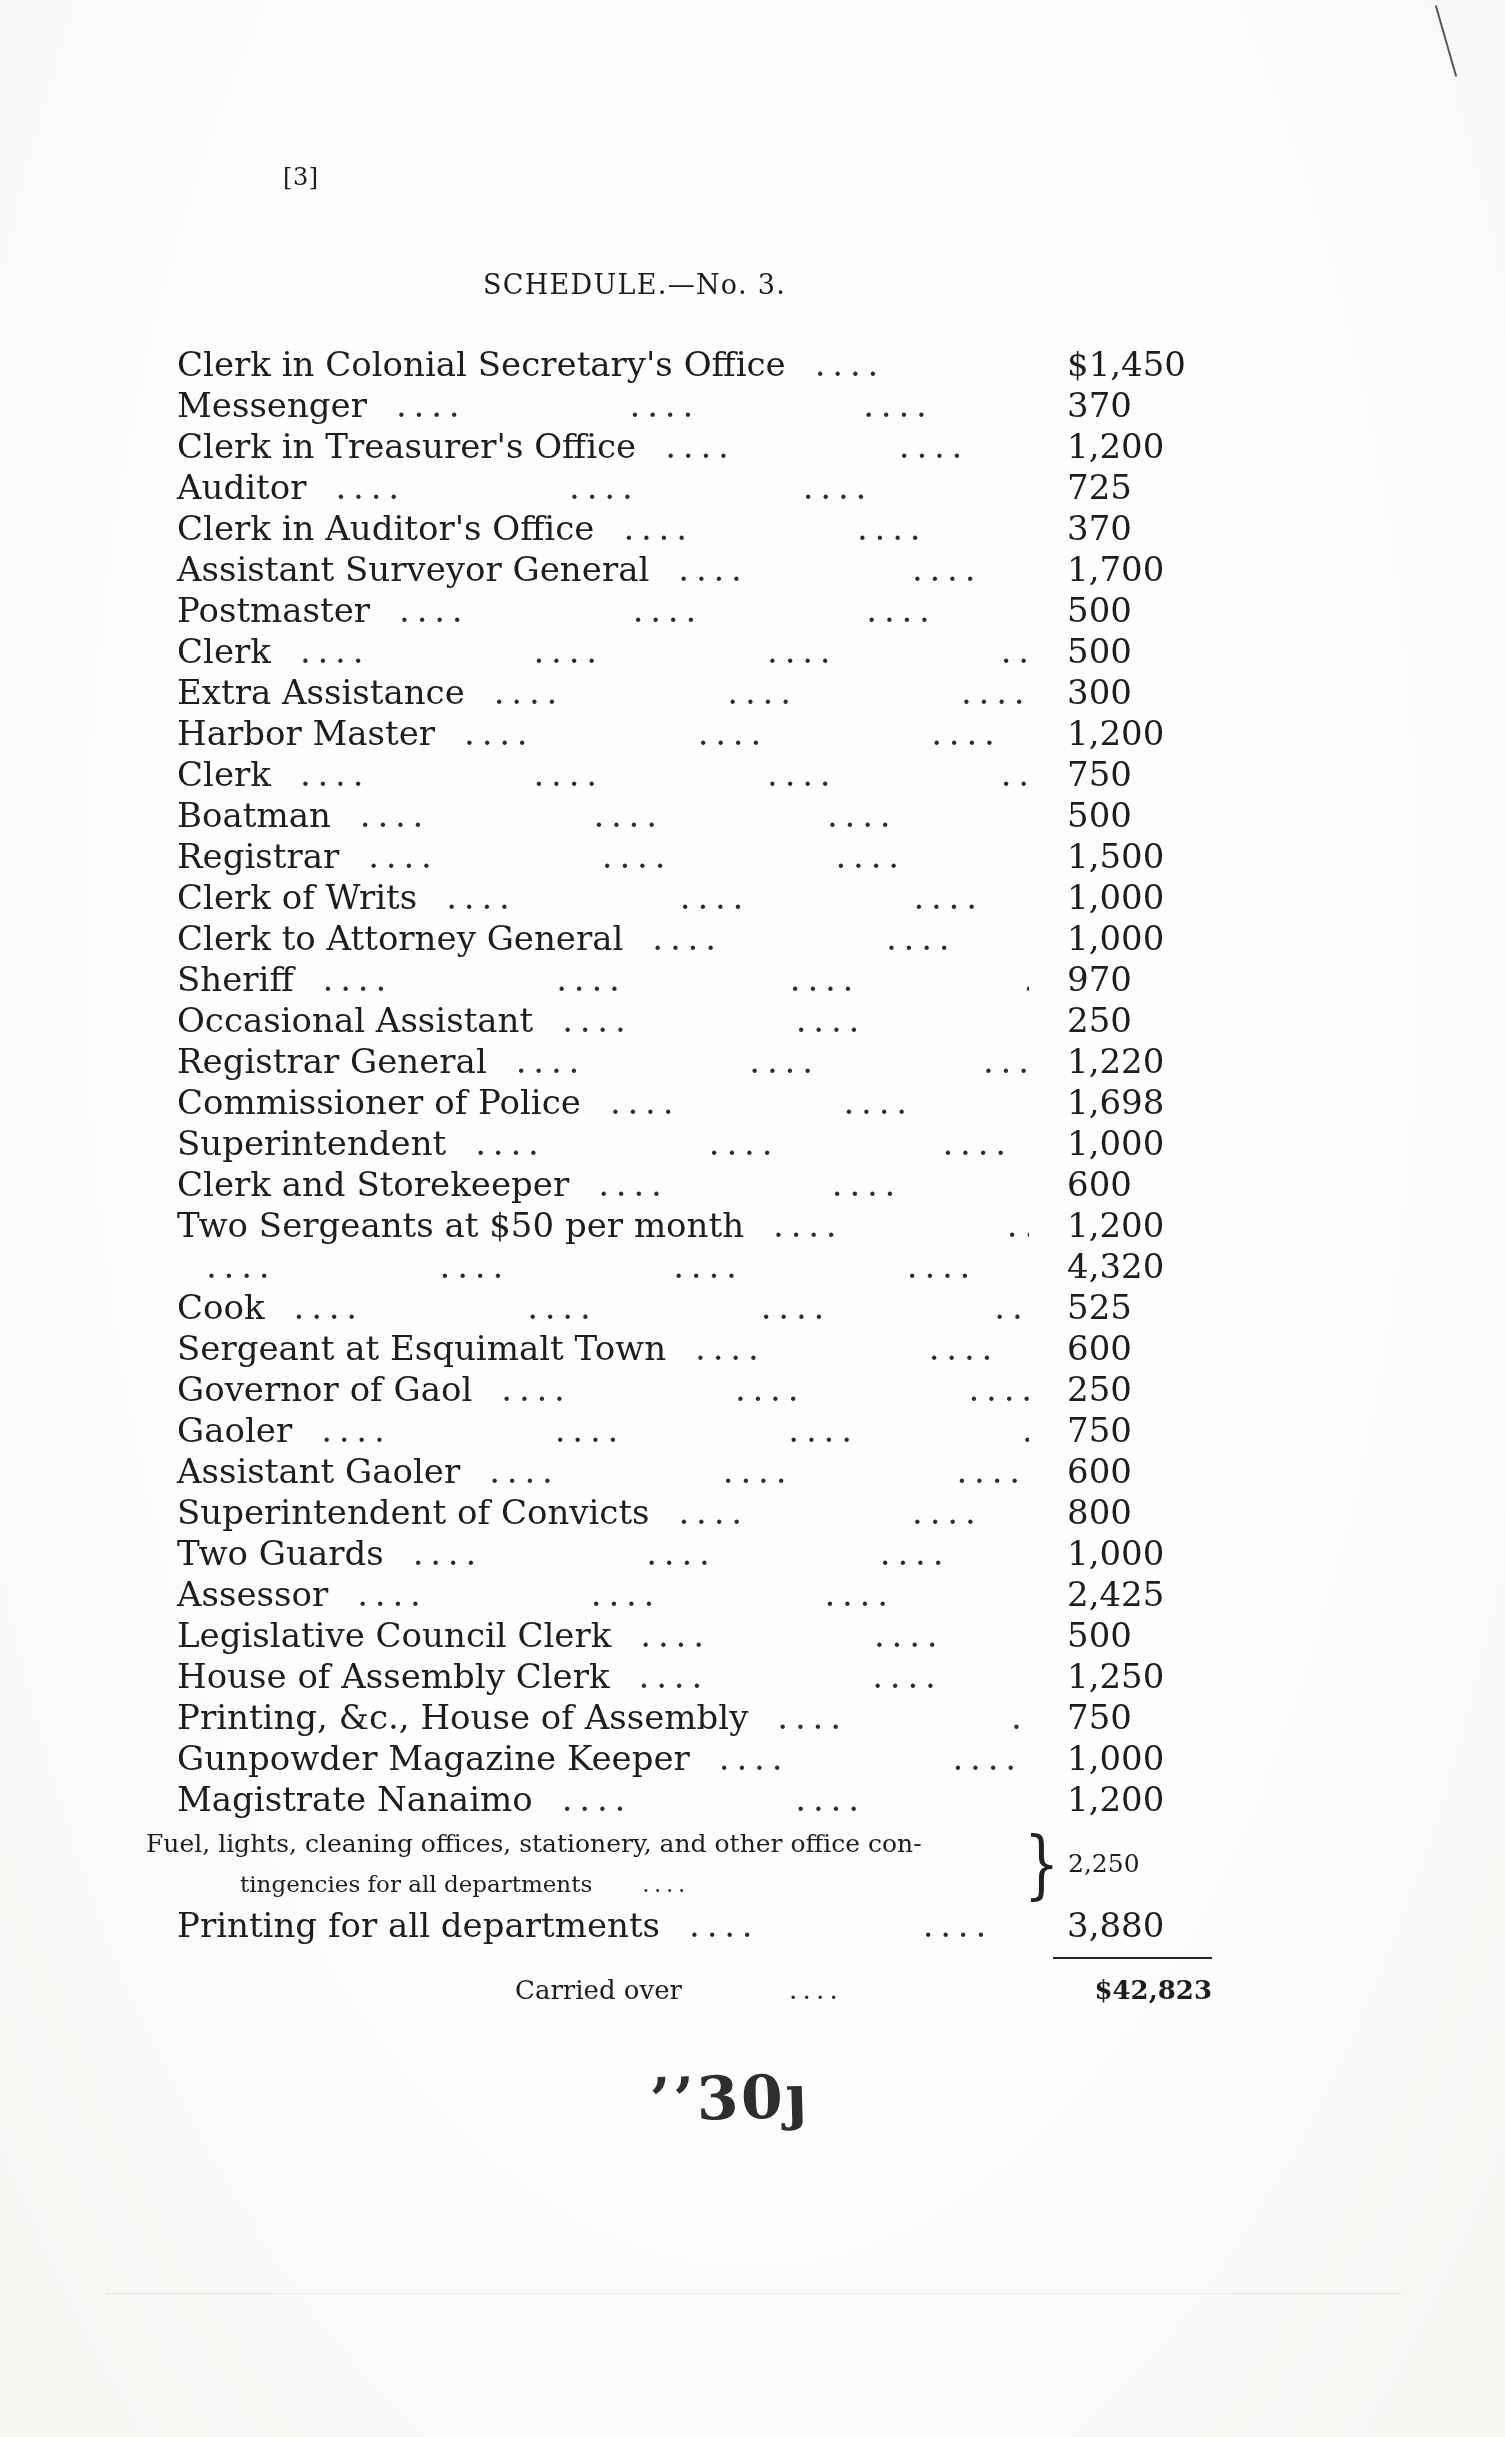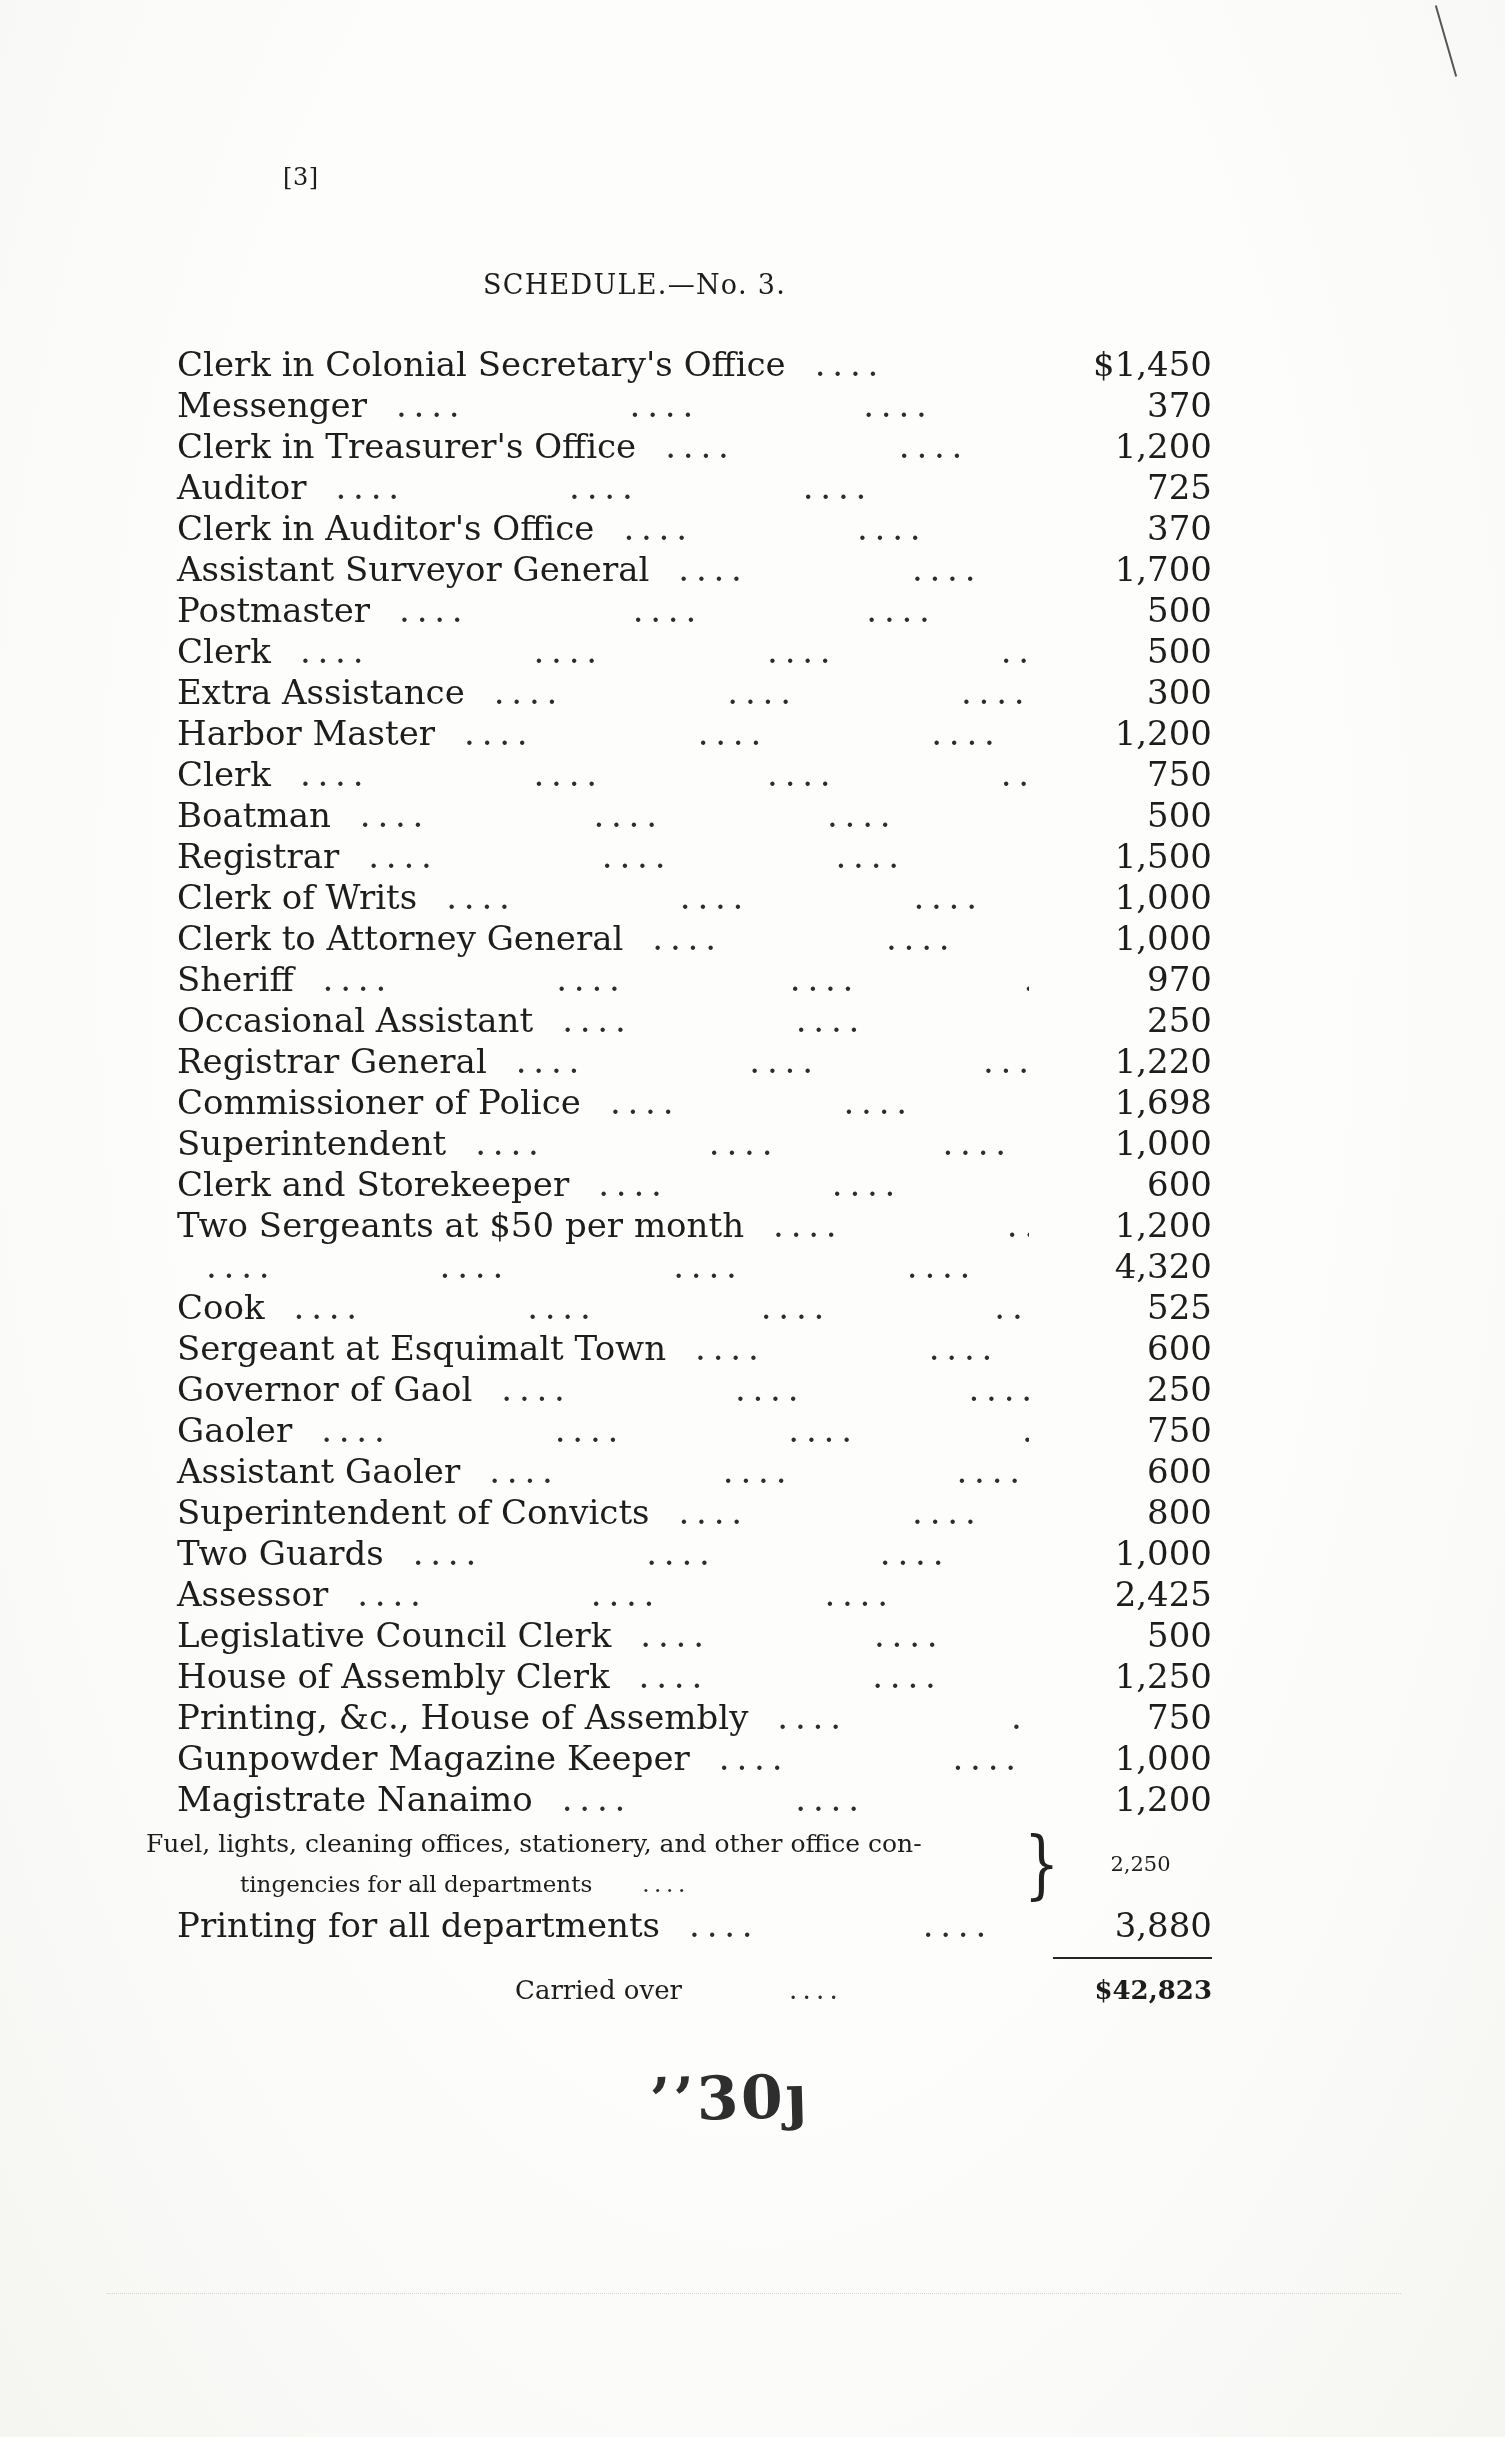--- a/index.html
+++ b/index.html
@@ -29,36 +29,36 @@
   .content { position:absolute; left:177px; top:344px; width:1035px; }
   .row {
     display:flex; align-items:baseline; height:41px;
     font-size:34px; line-height:41px; white-space:nowrap;
   }
   .label { flex:none; }
   .dots {
     flex:1 1 auto; overflow:hidden; white-space:nowrap;
     padding-left:29px; margin-right:38px; color:#2c2c2c;
   }
-  .amount { flex:none; width:145px; text-align:right; }
+  .amount { flex:none; width:145px; }
 
   .contingency {
     display:flex; align-items:center;
     margin-left:-31px; width:1067px; margin-top:2.5px;
   }
   .cont-lines { flex:1 1 auto; }
   .cont-line1 { font-size:25px; line-height:41px; white-space:nowrap; }
   .cont-line2 { font-size:23px; line-height:41px; padding-left:94px; white-space:nowrap; }
   .dots-one { color:#2c2c2c; }
   .cont-line2 .dots-one { margin-left:50px; }
   .brace {
     flex:none; font-size:74px; line-height:1; color:#222;
     transform:scaleX(.75); margin:0 2.5px 0 5px; font-weight:400;
   }
-  .cont-amount { flex:none; width:145px; text-align:center; font-size:21px; }
+  .cont-amount { flex:none; width:145px; text-align:left; font-size:25px; }
 
   .total-rule {
     margin-top:11.3px; margin-left:876px; width:159px;
     border-top:2.5px solid #252525;
   }
   .total-row {
     display:flex; align-items:baseline; margin-top:8.8px;
     font-size:26px; line-height:44px; height:44px;justify-content:space-between;
   }
   .total-label { margin-left:338px; }

